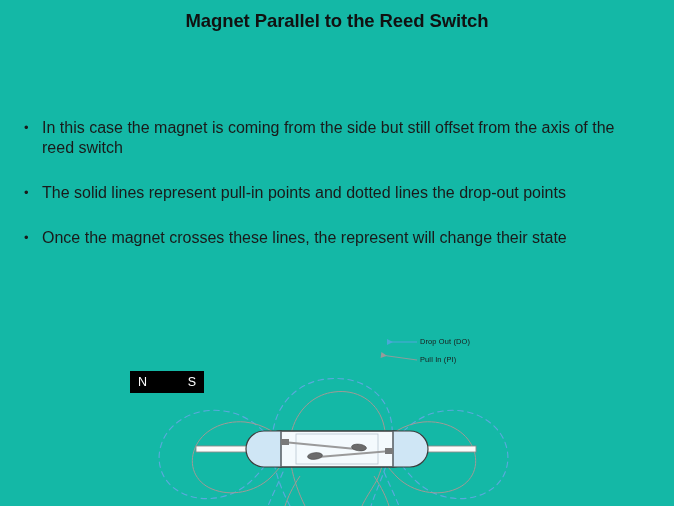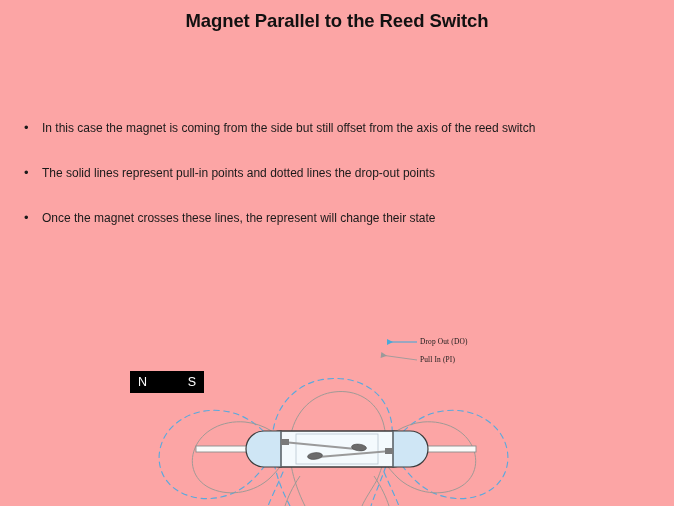--- a/index.html
+++ b/index.html
@@ -12,21 +12,21 @@
     height: 506px;
     position: relative;
     overflow: hidden;
     font-family: "Liberation Sans", sans-serif;
     color: #000000;
   }
 
   #slide {
     position: absolute;
     inset: 0;
-    background: #fca5a5;
+    background: #14b8a6;
   }
 
   
   #slide-title {
     position: absolute;
     left: 0;
     top: 10px;
     width: 674px;
     text-align: center;
     font-size: 18.5px;
@@ -53,21 +53,21 @@
     flex: 0 0 20px;
     font-size: 13px;
     line-height: 20px;
     color: #1a1a1a;
     text-align: left;
     padding-left: 2px;
     box-sizing: border-box;
   }
   .bullet-text {
     flex: 1 1 auto;
-    font-size: 12px;
+    font-size: 16px;
     line-height: 20px;
     color: #1a1a1a;
     max-width: 600px;
   }
 
   
   #figure {
     position: absolute;
     left: 0;
     top: 300px;
@@ -95,21 +95,21 @@
   .magnet-pole {
     color: #ffffff;
     font-size: 12.5px;
     line-height: 22px;
     font-family: "Liberation Sans", sans-serif;
   }
 
   
   .callout-label {
     position: absolute;
-    font-family: Liberation Serif, serif;
+    font-family: Liberation Sans, sans-serif;
     font-size: 7.4px;
     letter-spacing: 0.15px;
     color: #1a1a1a;
     white-space: nowrap;
     line-height: 9px;
   }
   #label-drop-out { left: 420px; top: 337px; }
   #label-pull-in  { left: 420px; top: 355px; text-align: center; }
 </style>
 </head>

